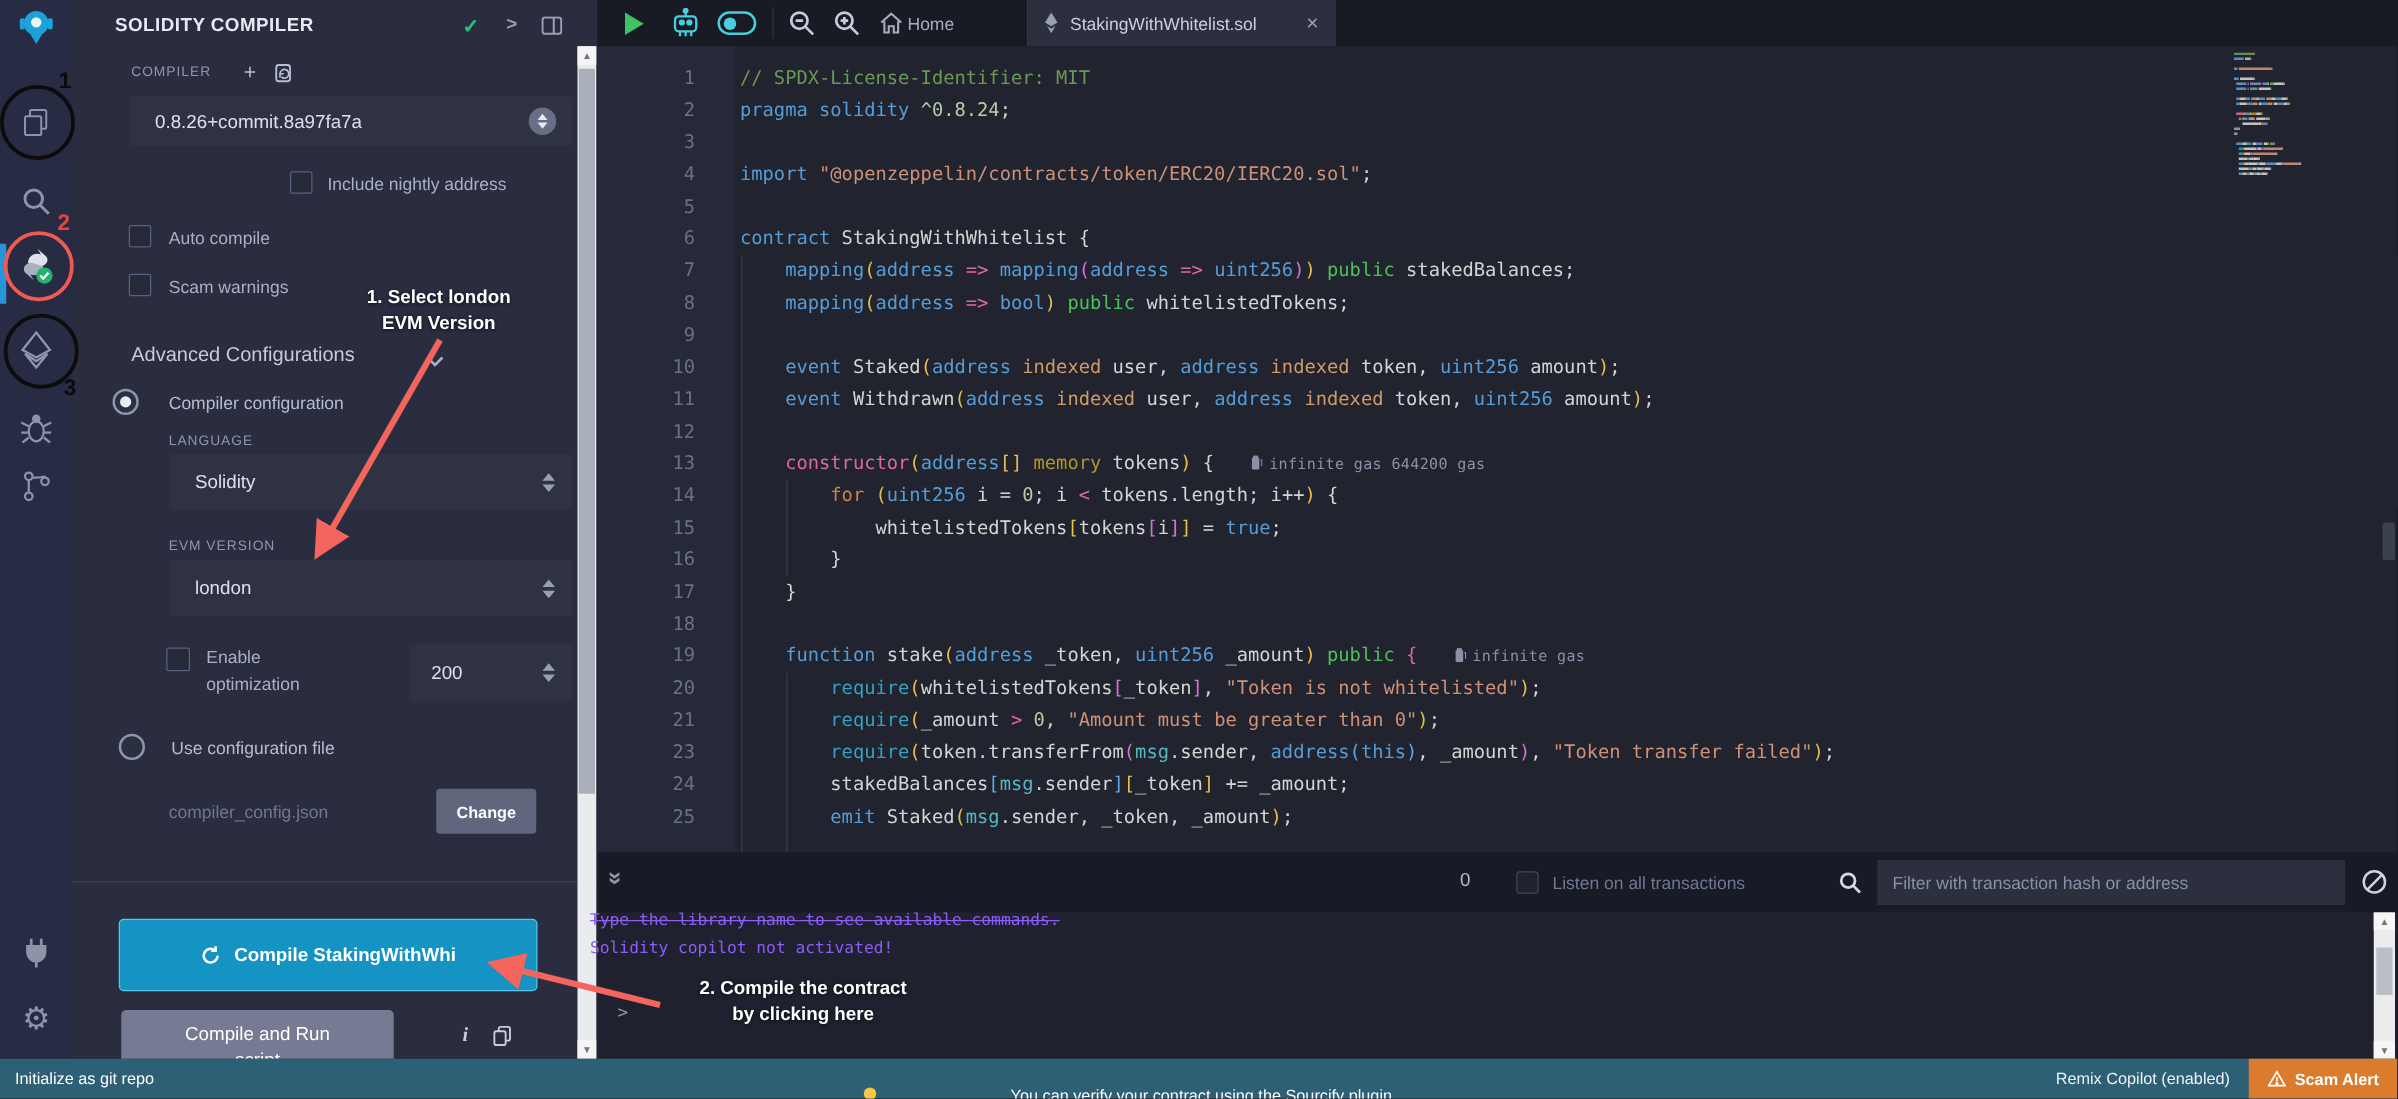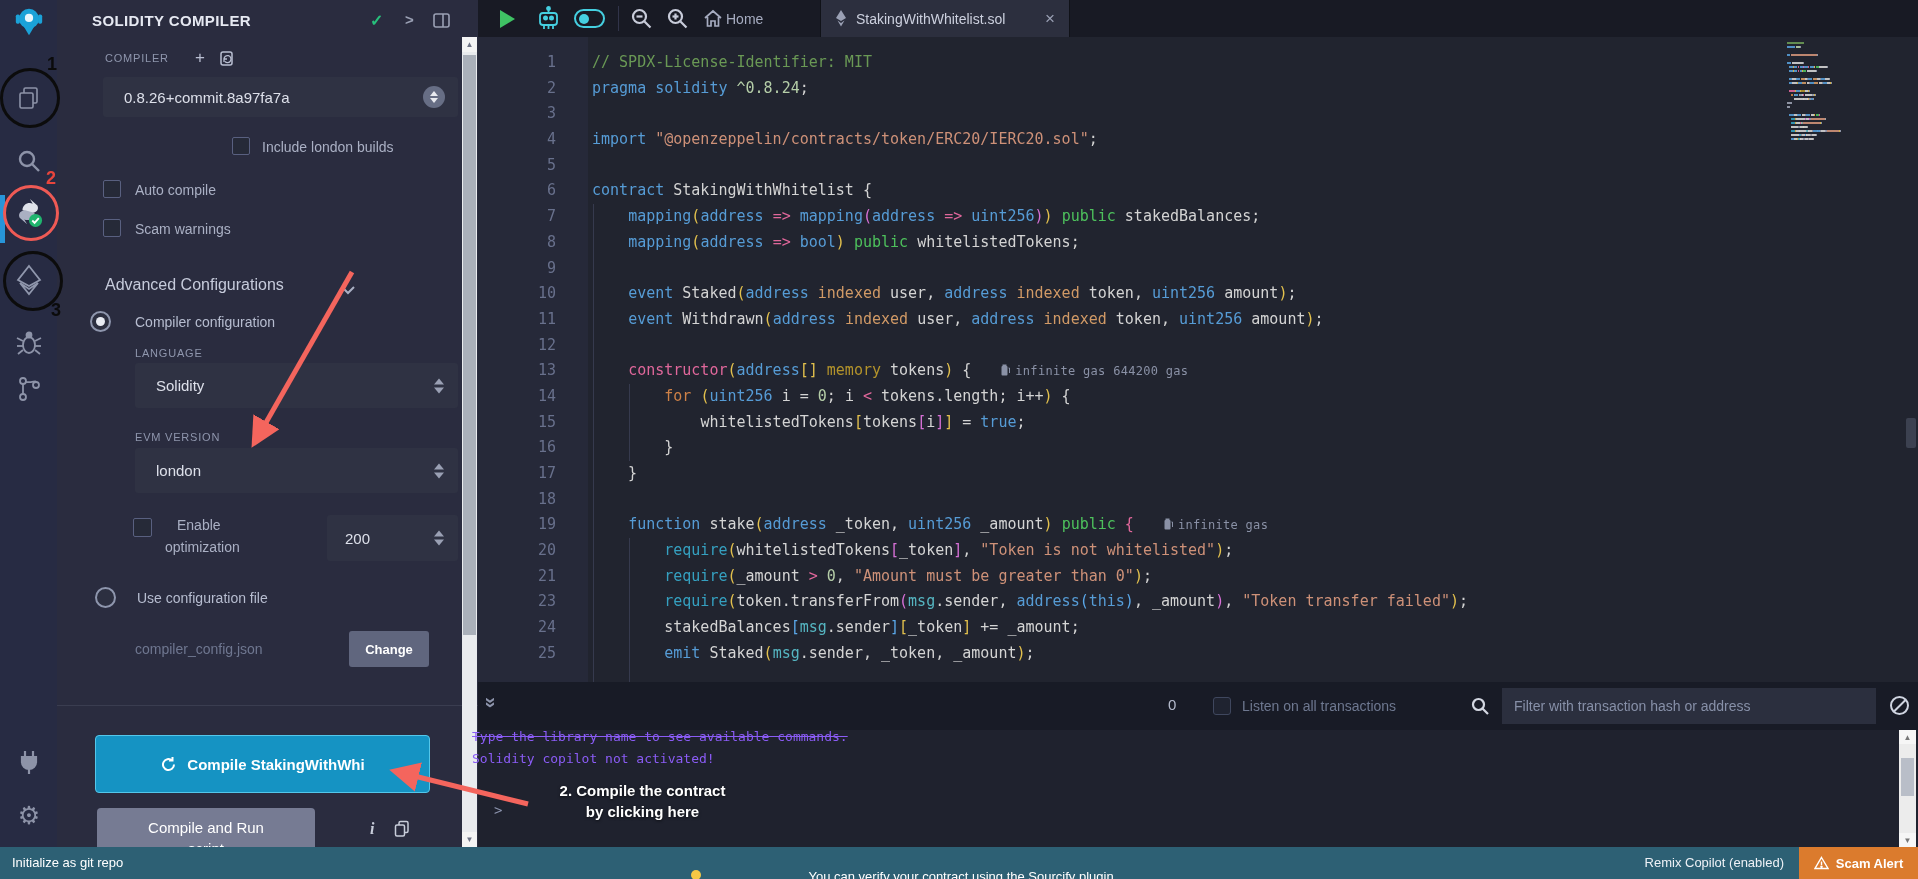--- a/index.html
+++ b/index.html
@@ -230,21 +230,21 @@
 
     <div class="sel" style="left:46px;top:77px;width:355px;height:40px">
       <span>0.8.26+commit.8a97fa7a</span>
       <span class="ver-stepper">
           <span class="tri-up"></span>
           <span class="tri-dn"></span>
         </span>
     </div>
 
     <div class="cb" style="left:175px;top:137px"></div>
-    <div class="cb-label" style="left:205px;top:139px">Include london builds</div>
+    <div class="cb-label" style="left:205px;top:139px">Include nightly address</div>
 
     <div class="cb" style="left:46px;top:180px"></div>
     <div class="cb-label" style="left:78px;top:182px">Auto compile</div>
 
     <div class="cb" style="left:46px;top:219px"></div>
     <div class="cb-label" style="left:78px;top:221px">Scam warnings</div>
 
     <div class="adv-head">Advanced Configurations</div>
     <div class="adv-chev">
       <svg width="16" height="10" viewBox="0 0 16 10" fill="none" stroke="#aab0c4" stroke-width="2">
@@ -267,21 +267,21 @@
     <div class="sec-label" style="left:78px;top:431px">EVM VERSION</div>
     <div class="sel" style="left:78px;top:448px;width:323px;height:45px">
       <span>london</span>
       <span class="stepper">
           <span class="tri-up"></span>
           <span class="tri-dn"></span>
         </span>
     </div>
 
     <div class="cb" style="left:76px;top:518px;width:19px;height:19px"></div>
-    <div class="cb-label" style="left:120px;top:517px">Enable</div>
+    <div class="cb-label" style="left:108px;top:517px">Enable</div>
     <div class="cb-label" style="left:108px;top:539px">optimization</div>
     <div class="sel" style="left:270px;top:515px;width:131px;height:46px;padding-left:18px">
       <span>200</span>
       <span class="stepper">
           <span class="tri-up"></span>
           <span class="tri-dn"></span>
         </span>
     </div>
 
     <div class="radio" style="left:38px;top:587px"></div>
@@ -476,20 +476,24 @@
     <div class="sb-scam">
       <svg width="15" height="14" viewBox="0 0 15 14" fill="none" stroke="#fff" stroke-width="1.4">
           <path d="M7.5 1.5 L14 12.5 H1 Z"></path>
           <line x1="7.5" y1="5.5" x2="7.5" y2="9"></line>
           <circle cx="7.5" cy="10.8" r="0.6" fill="#fff"></circle>
         </svg>
       <span>Scam Alert</span>
     </div>
   </footer>
 
+  <div class="ann" style="left:247px;top:227px;width:208px">
+    <div>1. Select london</div>
+    <div>EVM Version</div>
+  </div>
   <div class="ann" style="left:520px;top:780px;width:245px">
     <div>2. Compile the contract</div>
     <div>by clicking here</div>
   </div>
   <svg class="arrows">
     <defs>
       <marker id="ah" markerWidth="6" markerHeight="6" refX="4.2" refY="3" orient="auto">
         <path d="M0,0 L6,3 L0,6 Z" fill="#f4655d"></path>
       </marker>
     </defs>

